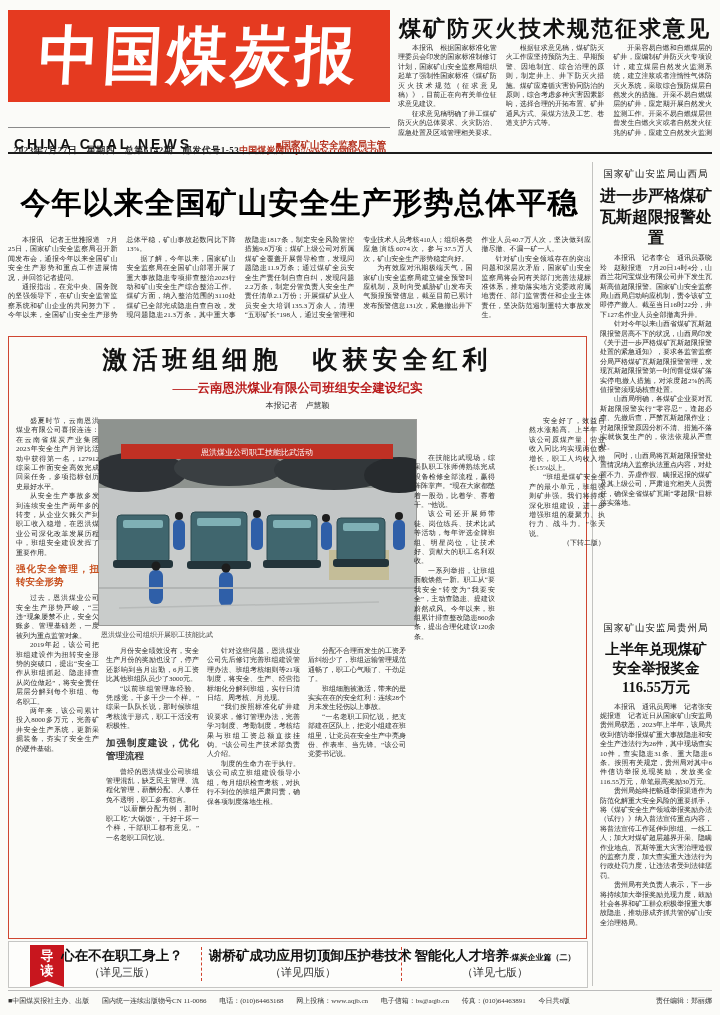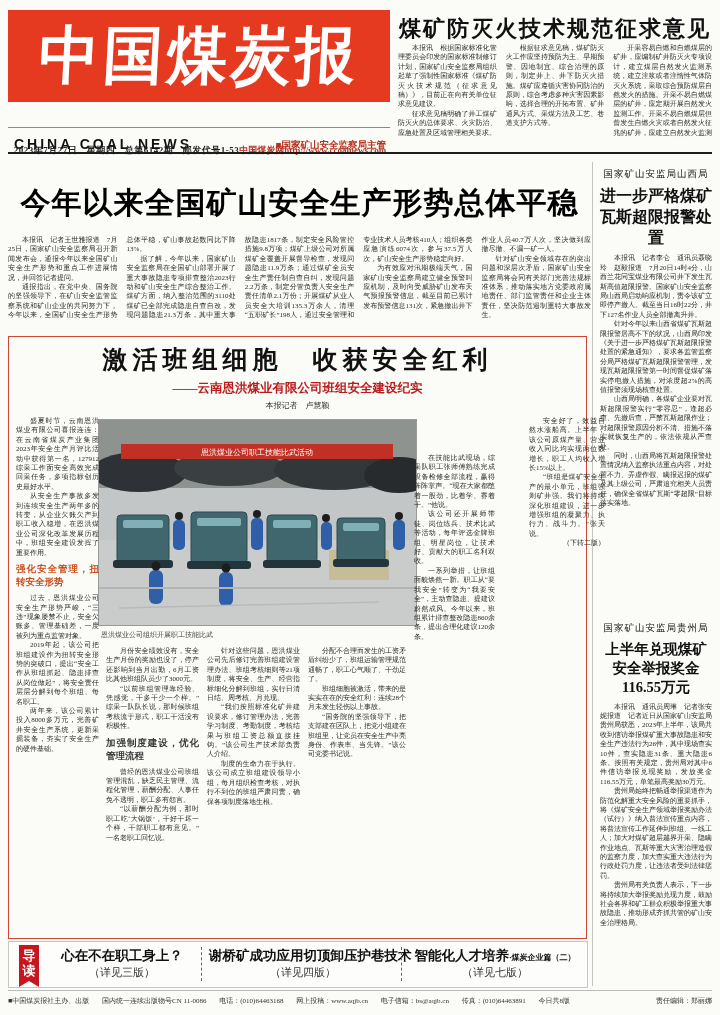--- a/index.html
+++ b/index.html
@@ -47,21 +47,21 @@
   .fcol{position:absolute;overflow:hidden;}
   .f-subhead1{font-size:9.5px;font-weight:800;color:#c8501e;line-height:13px;margin:5px 0;}
   .f-subhead2{font-size:9.5px;font-weight:800;color:#3a3a3a;line-height:13px;margin:5px 0;}
   .f-badge{border:1px dashed #cf4632;border-radius:9px;margin:6px 1px;padding:7px 3px;text-align:center;
            color:#c42b18;font-weight:800;font-size:9.5px;line-height:13px;}
   .f-photo{position:absolute;left:89px;top:82px;width:317px;height:205px;border:1px solid #9a9a98;}
   .f-caption{position:absolute;left:92px;top:293px;width:300px;font-size:7px;color:#444;}
   .f-cont{text-align:right;margin:0;font-size:7px;}
   
   .guide{position:absolute;left:8px;top:941px;width:578px;height:45px;border:1px solid #c6c6c4;background:#fdfdfb;}
-  .g-ribbon{position:absolute;left:10px;top:3px;width:20px;height:42px;background:#c8161e;color:#fff;
+  .g-ribbon{position:absolute;left:21px;top:3px;width:34px;height:42px;background:#c8161e;color:#fff;
             clip-path:polygon(0 0,100% 0,100% 100%,50% 86%,0 100%);text-align:center;}
   .g-ribbon-text{width:1em;margin:3px auto 0;font-size:13px;line-height:15px;font-weight:700;word-break:break-all;}
   .g-item{position:absolute;top:5px;text-align:center;}
   .g-title{font-size:13.5px;font-weight:800;color:#111;white-space:nowrap;}
   .g-suffix{font-size:8px;font-weight:700;color:#111;}
   .g-ref{font-size:11px;color:#333;margin-top:0;}
   .g-sep{position:absolute;top:5px;height:34px;border-left:1px dashed #d0402a;}
   
   .footer-rule{position:absolute;left:8px;top:990px;width:704px;border-top:1px solid #bbb;}
   .footer{position:absolute;left:8px;top:996px;width:704px;font-size:7px;color:#333;}
@@ -218,21 +218,21 @@
           <p class="para">制度的生命力在于执行。该公司成立班组建设领导小组，每月组织检查考核，对执行不到位的班组严肃问责，确保各项制度落地生根。</p>
         </div>
     </div>
 
     <div class="fcol tiny" style="left:299px;top:310px;width:98px;height:282px;">
       <div>
           <p class="para">分配不合理而发生的工资矛盾纠纷少了，班组运输管理规范通畅了，职工心气顺了、干劲足了。</p>
           <p class="para">班组细胞被激活，带来的是实实在在的安全红利：连续28个月未发生轻伤以上事故。</p>
         </div>
       <div>
-          <p class="para">“国务院的坚强领导下，把支部建在区队上，把党小组建在班组里，让党员在安全生产中亮身份、作表率、当先锋。”该公司党委书记说。</p>
+          <p class="para">“一名老职工回忆说，把支部建在区队上，把党小组建在班组里，让党员在安全生产中亮身份、作表率、当先锋。”该公司党委书记说。</p>
         </div>
     </div>
 
     <div class="fcol tiny" style="left:405px;top:80px;width:81px;height:512px;margin-top:37px;">
       <div>
           <p class="para">在技能比武现场，综采队职工张师傅熟练完成设备检修全部流程，赢得阵阵掌声。“现在大家都憋着一股劲，比着学、赛着干。”他说。</p>
           <p class="para">该公司还开展师带徒、岗位练兵、技术比武等活动，每年评选金牌班组、明星岗位，让技术好、贡献大的职工名利双收。</p>
           <p class="para">一系列举措，让班组面貌焕然一新。职工从“要我安全”转变为“我要安全”，主动查隐患、提建议蔚然成风。今年以来，班组累计排查整改隐患860余条，提出合理化建议120余条。</p>
         </div>
     </div>

